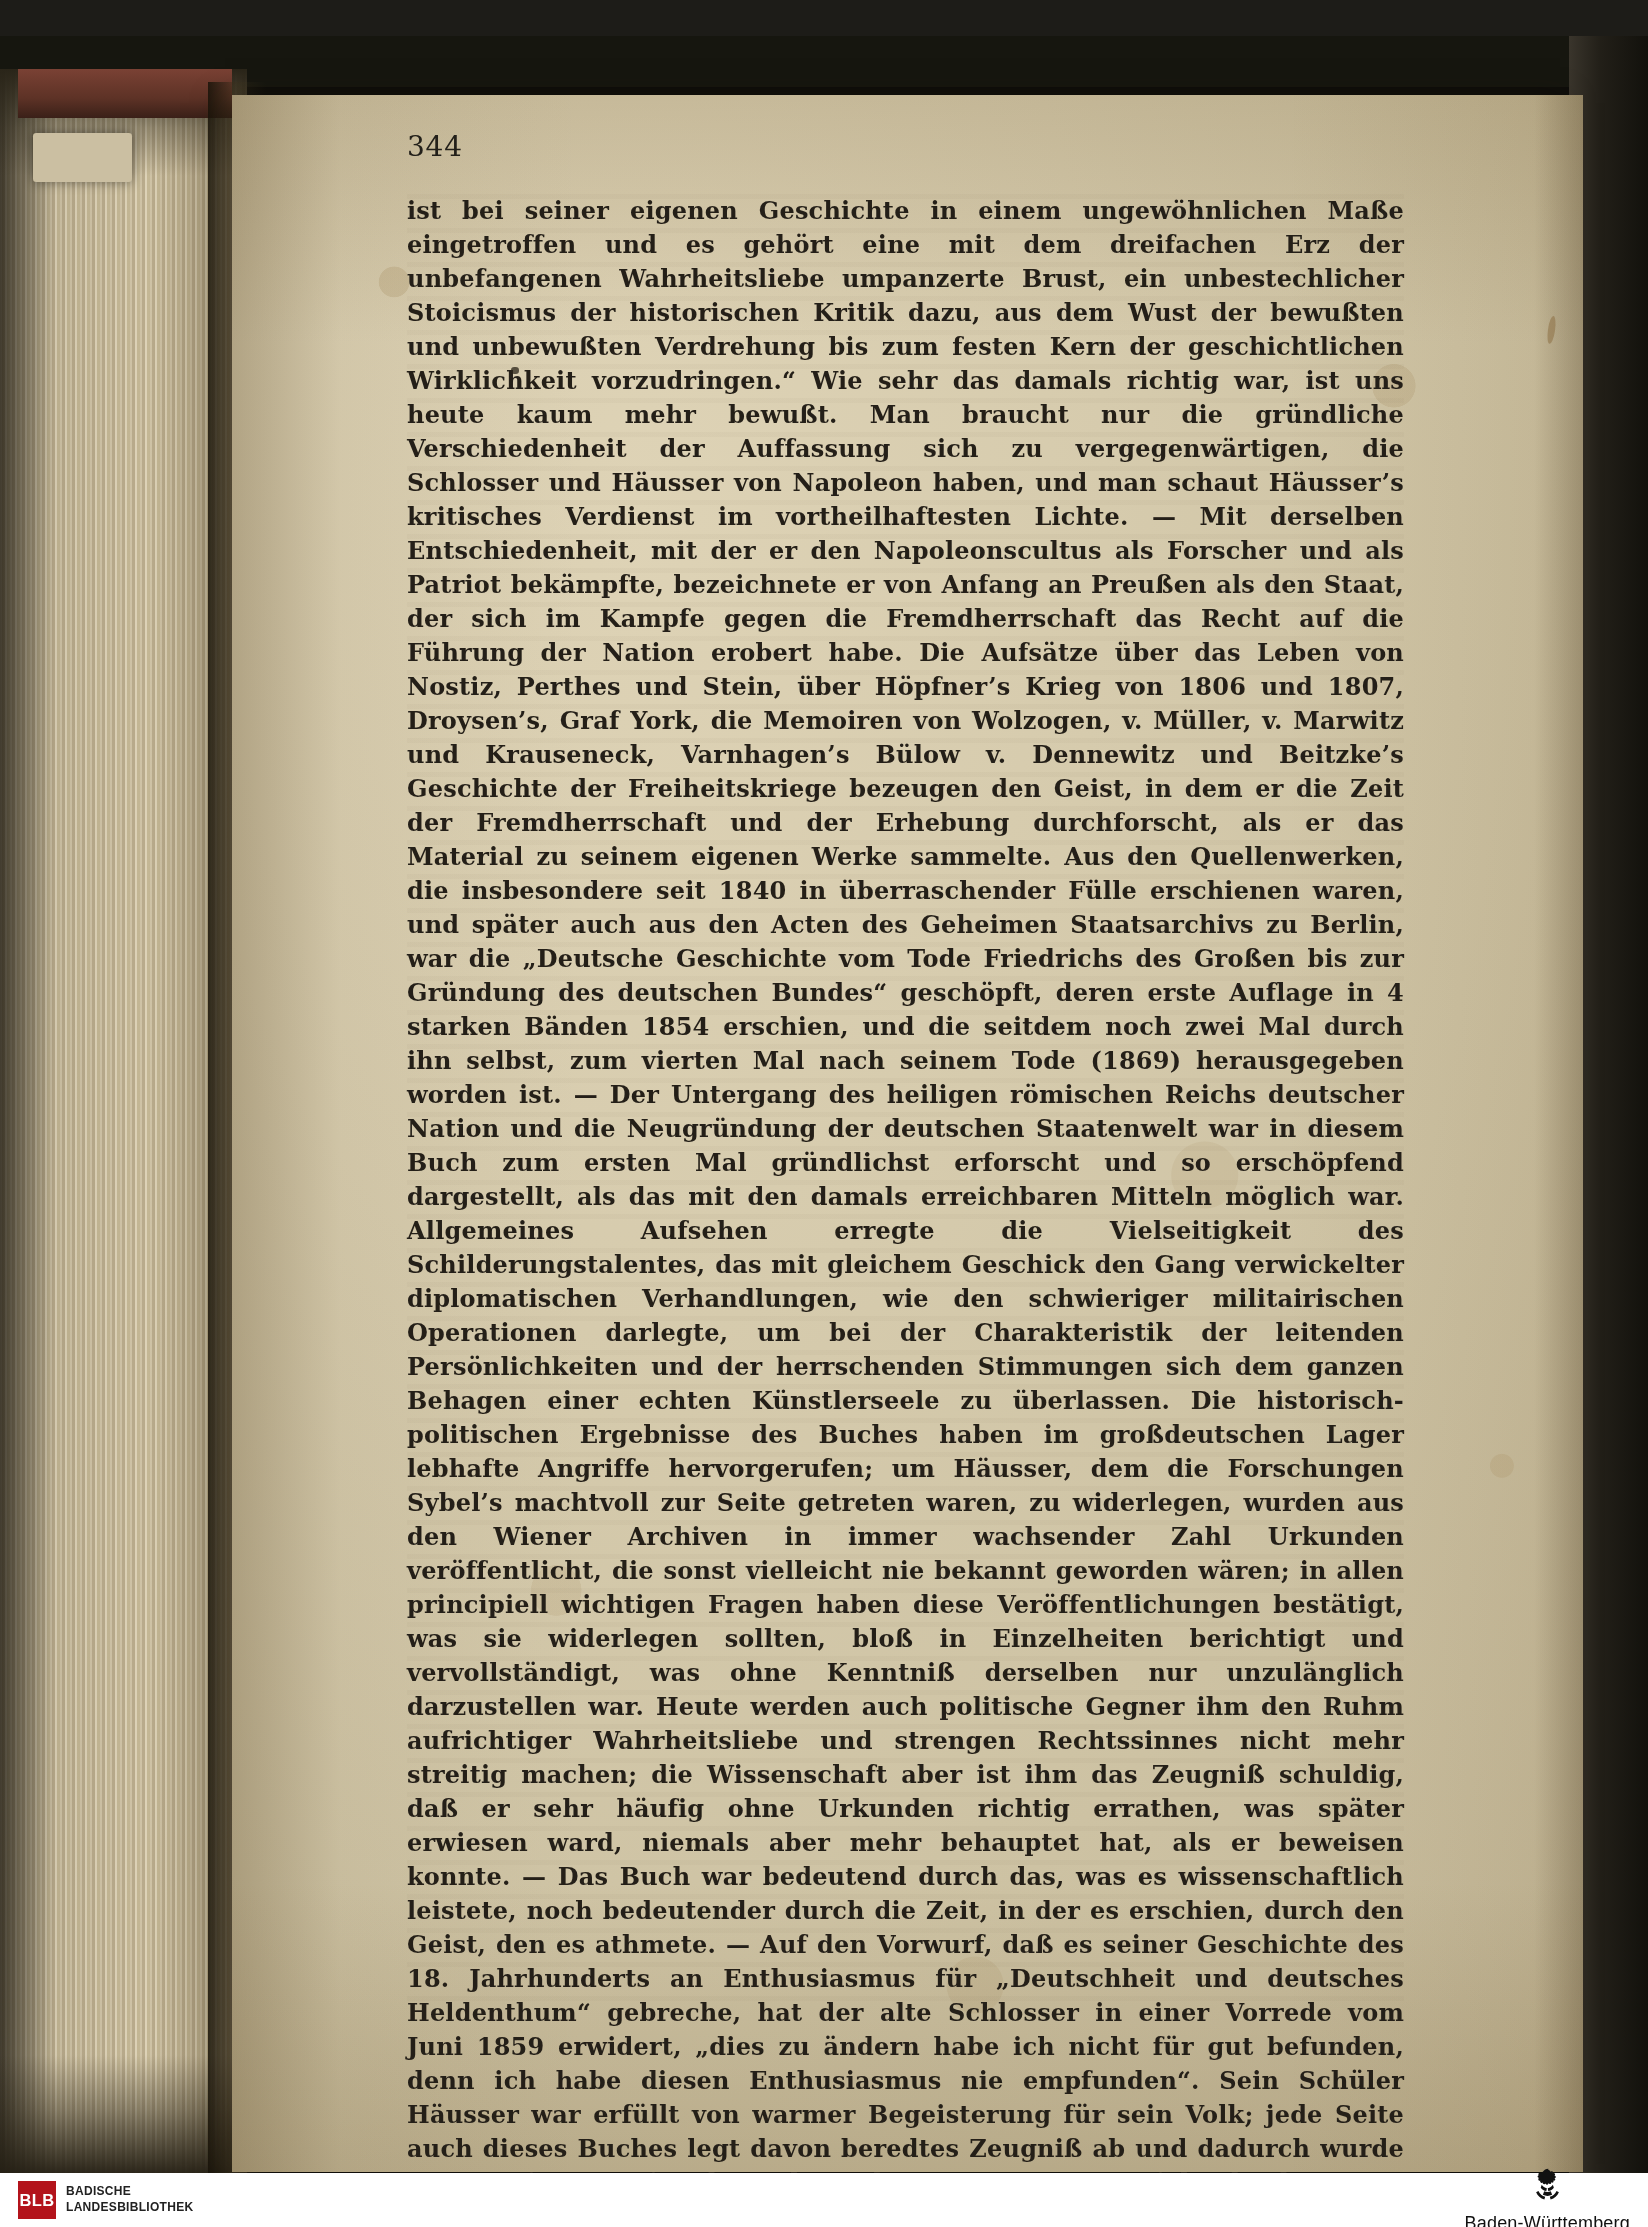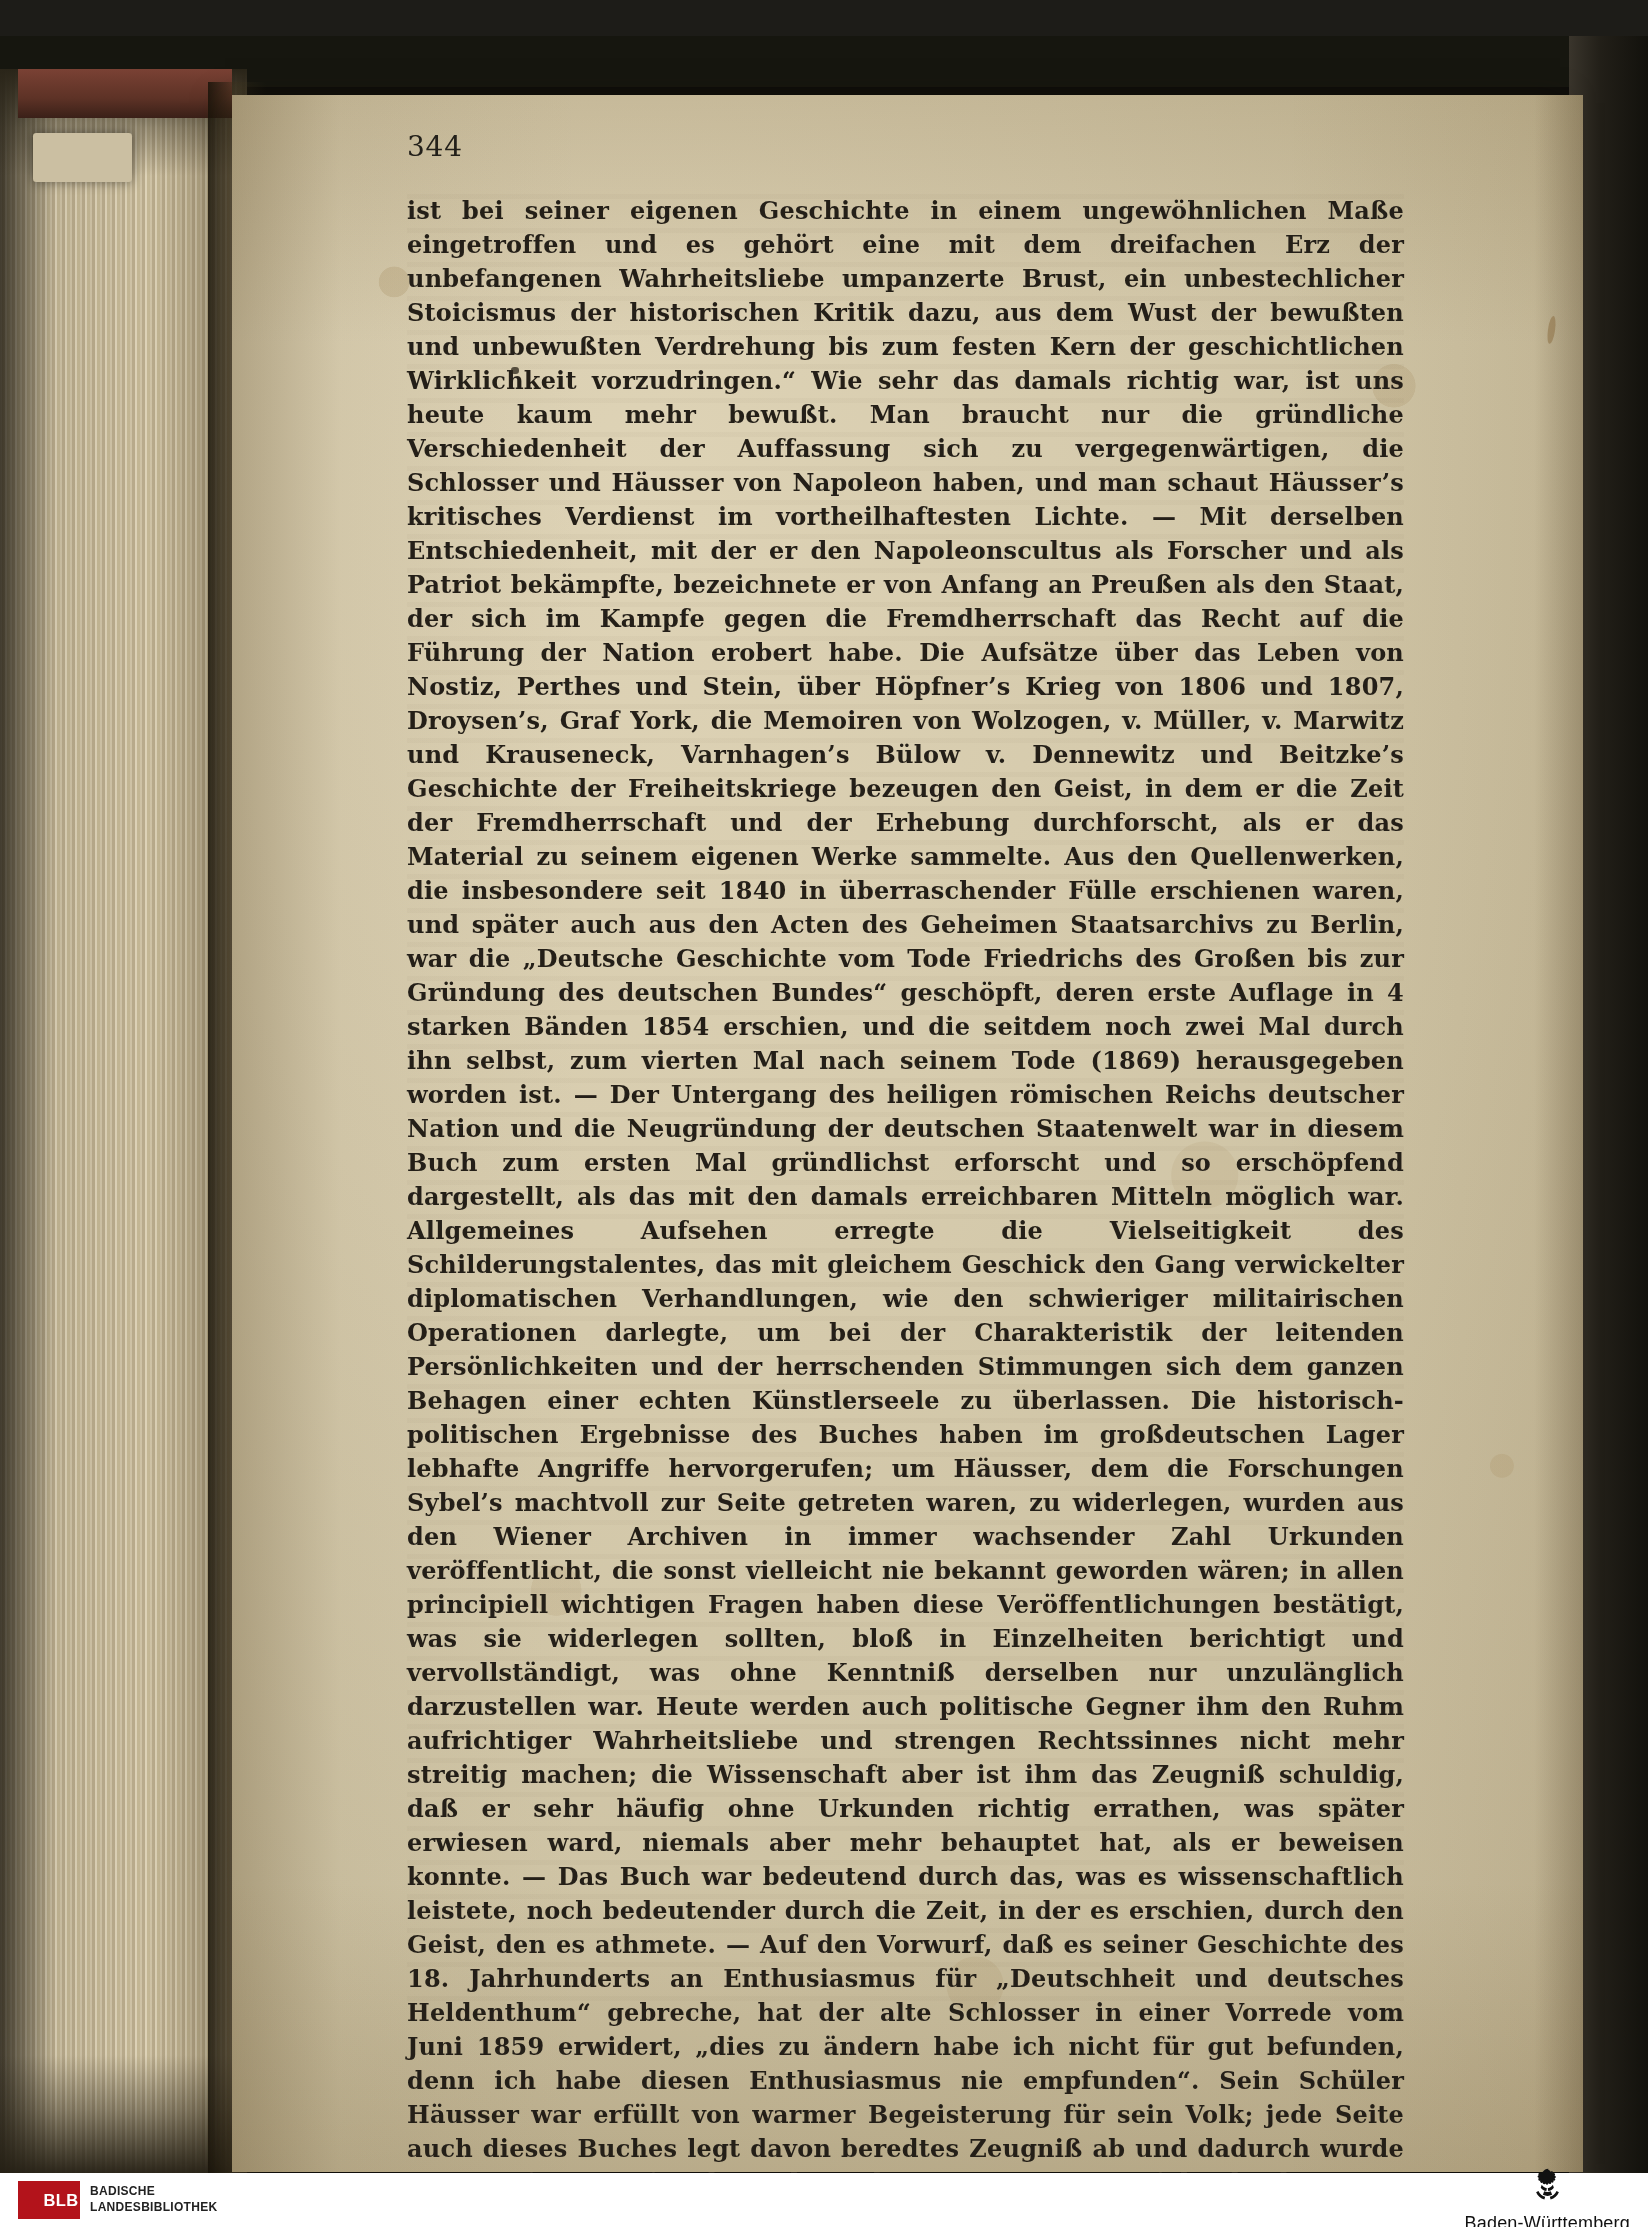--- a/index.html
+++ b/index.html
@@ -216,21 +216,20 @@
     width: 38px; height: 38px;
     background: #b3131b;
     color: #fff;
     font-family: "Liberation Sans", sans-serif;
     font-size: 16.5px;
     font-weight: bold;
     display: flex;
     align-items: center;
     justify-content: center;
     letter-spacing: 0.4px;
-    padding-left: 24px;
   }
   .blb-text {
     font-family: "Liberation Sans", sans-serif;
     font-size: 12px;
     font-weight: bold;
     color: #222;
     line-height: 15.7px;
     letter-spacing: 0.3px;
   }
   .footer-right {

